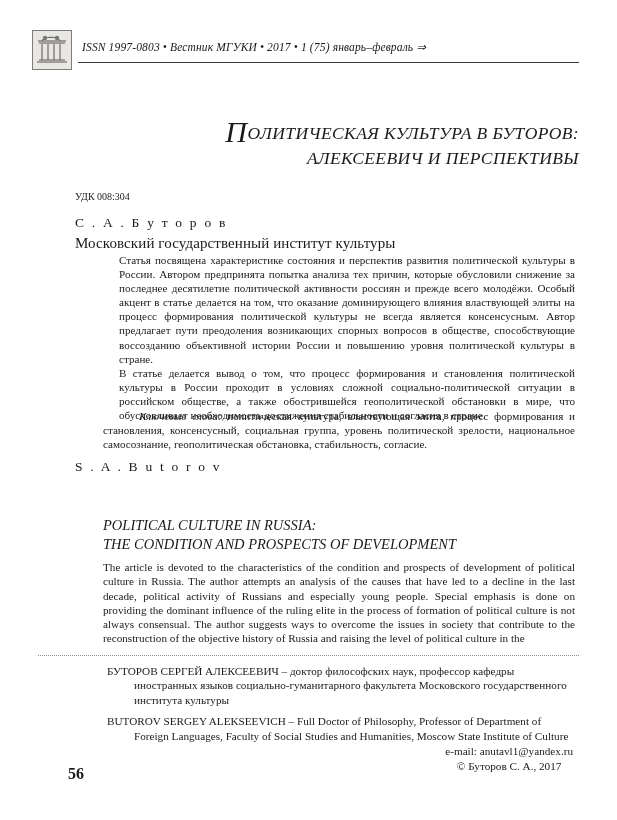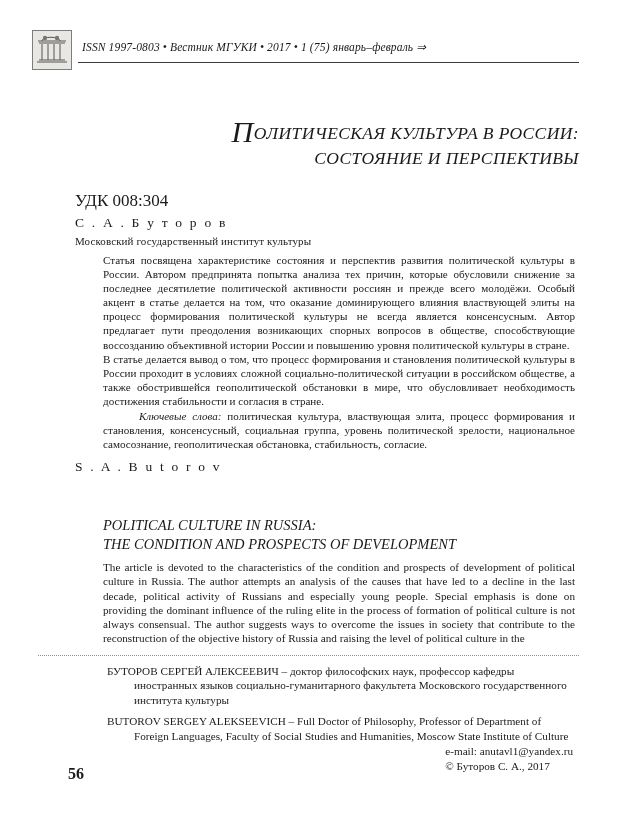--- a/index.html
+++ b/index.html
@@ -74,49 +74,49 @@
     font-style: italic;
     font-family: "Liberation Serif", serif;
     position: relative;
     top: 3px;
   }
 
   
   .udk {
     position: absolute;
     left: 75px; top: 191px;
-    font-size: 17px;
+    font-size: 10px;
   }
 
   
   .author-ru {
     position: absolute;
     left: 75px; top: 215px;
     font-size: 13.5px;
     letter-spacing: 2.2px;
     font-weight: normal;
   }
   .affil-ru {
     position: absolute;
     left: 75px; top: 235px;
-    font-size: 11px;
+    font-size: 15px;
     letter-spacing: 0.1px;
     color: #1a1a1a;
   }
 
   
   .abstract-ru {
     position: absolute;
     left: 103px; right: 42px;
     top: 253px;
     font-size: 11.1px;
     line-height: 14.1px;
     text-align: justify;
   }
-  .abstract-ru p { margin: 0 0 0 0; text-indent: 0; }
+  .abstract-ru p { margin: 0 0 0 16px; text-indent: 0; }
   .abstract-ru p + p { margin-top: 0px; }
   .keywords-ru {
     position: absolute;
     left: 103px; right: 42px;
     top: 409px;
     font-size: 11.1px;
     line-height: 14.1px;
     text-align: justify;
   }
   .keywords-ru i { font-style: italic; margin-left: 36px; }
@@ -174,21 +174,21 @@
     line-height: 14.4px;
   }
   .footnote { margin-bottom: 7px; }
   .fn-hang { padding-left: 27px; text-indent: -27px; margin-left: 32px; }
 
   
   .email-block {
     position: absolute;
     right: 44px;
     top: 744px;
-    text-align: left;
+    text-align: center;
     font-size: 11.2px;
     line-height: 14.6px;
   }
 
   
   .page-number {
     position: absolute;
     left: 40px;
     top: 765px;
     font-size: 16px;
@@ -220,22 +220,22 @@
           <circle cx="12" cy="7" r="2.2"></circle>
           <circle cx="24" cy="7" r="2.2"></circle>
         </g>
       </svg>
     </div>
     <div class="header-line"></div>
     <div class="header-text">ISSN 1997-0803 • Вестник МГУКИ • 2017 • 1 (75) январь–февраль ⇒</div>
   </div>
 
   <div class="title-block">
-    <div class="title-line"><span class="dropcap">П</span><span>ОЛИТИЧЕСКАЯ КУЛЬТУРА В РОССИИ:</span></div>
-    <div class="title-line">СОСТОЯНИЕ И ПЕРСПЕКТИВЫ</div>
+    <div class="title-line"><span class="dropcap">П</span><span>ОЛИТИЧЕСКАЯ КУЛЬТУРА В БУТОРОВ:</span></div>
+    <div class="title-line">АЛЕКСЕЕВИЧ И ПЕРСПЕКТИВЫ</div>
   </div>
 
   <div class="udk">УДК 008:304</div>
 
   <div class="author-ru">С .  А .  Б у т о р о в</div>
   <div class="affil-ru">Московский государственный институт культуры</div>
 
   <div class="abstract-ru">
     <p>Статья посвящена характеристике состояния и перспектив развития политической культуры в России. Автором предпринята попытка анализа тех причин, которые обусловили снижение за последнее десятилетие политической активности россиян и прежде всего молодёжи. Особый акцент в статье делается на том, что оказание доминирующего влияния властвующей элиты на процесс формирования политической культуры не всегда является консенсусным. Автор предлагает пути преодоления возникающих спорных вопросов в обществе, способствующие воссозданию объективной истории России и повышению уровня политической культуры в стране.</p>
     <p>В статье делается вывод о том, что процесс формирования и становления политической культуры в России проходит в условиях сложной социально-политической ситуации в российском обществе, а также обострившейся геополитической обстановки в мире, что обусловливает необходимость достижения стабильности и согласия в стране.</p>

